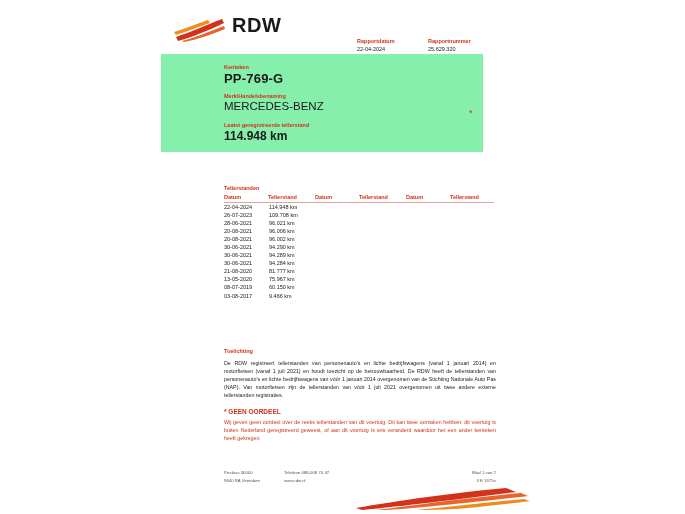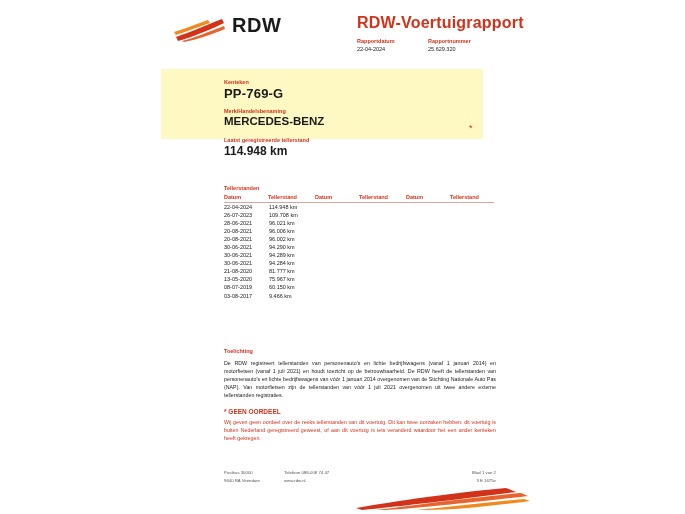--- a/index.html
+++ b/index.html
@@ -72,24 +72,24 @@
     margin-bottom: 1.5px;
   }
   .meta-value {
     color: #222;
     font-weight: normal;
   }
   
   .hero {
     position: absolute;
     left: 161px;
-    top: 69px;
+    top: 54px;
     width: 322px;
-    height: 70px;
-    background: #fef9c3;
+    height: 98px;
+    background: #86efac;
   }
   .hero-left {
     position: absolute;
     left: 63px;
     top: 10px;
     width: 135px;
   }
   .hero-right {
     position: absolute;
     left: 196px;
@@ -104,21 +104,21 @@
   }
   .big {
     font-size: 13px;
     font-weight: bold;
     color: #1a1a1a;
     letter-spacing: 0.2px;
     margin-bottom: 7px;
   }
   .mid {
     font-size: 11.5px;
-    font-weight: bold;
+    font-weight: normal;
     color: #1a1a1a;
     line-height: 13px;
     margin-bottom: 6px;
   }
   .small-val {
     font-size: 6px;
     color: #222;
     margin-bottom: 7px;
   }
   .verdict {
@@ -253,21 +253,20 @@
 
   <div class="header">
     <div class="logo-mark">
       <svg width="52" height="24" viewBox="0 0 52 24">
         <path d="M2 19 C14 15 30 8 48 1 L50 5 C33 13 18 19 4 23 Z" fill="#d2311a"></path>
         <path d="M8 23 C20 20 34 14 50 8 L51 11 C36 17 22 22 10 24 Z" fill="#e8642f"></path>
         <path d="M0 14 C10 11 22 6 34 2 L36 5 C24 9 11 14 2 17 Z" fill="#f08a1e"></path>
       </svg>
     </div>
     <div class="logo-text">RDW</div>
-    <div class="report-title">RDW-Voertuigrapport</div>
     <div class="meta-block">
       <div class="meta-row">
         <div class="meta-col">
           <div class="meta-label">Rapportdatum</div>
           <div class="meta-value">22-04-2024</div>
         </div>
         <div class="meta-col">
           <div class="meta-label">Rapportnummer</div>
           <div class="meta-value">25.629.320</div>
         </div>

